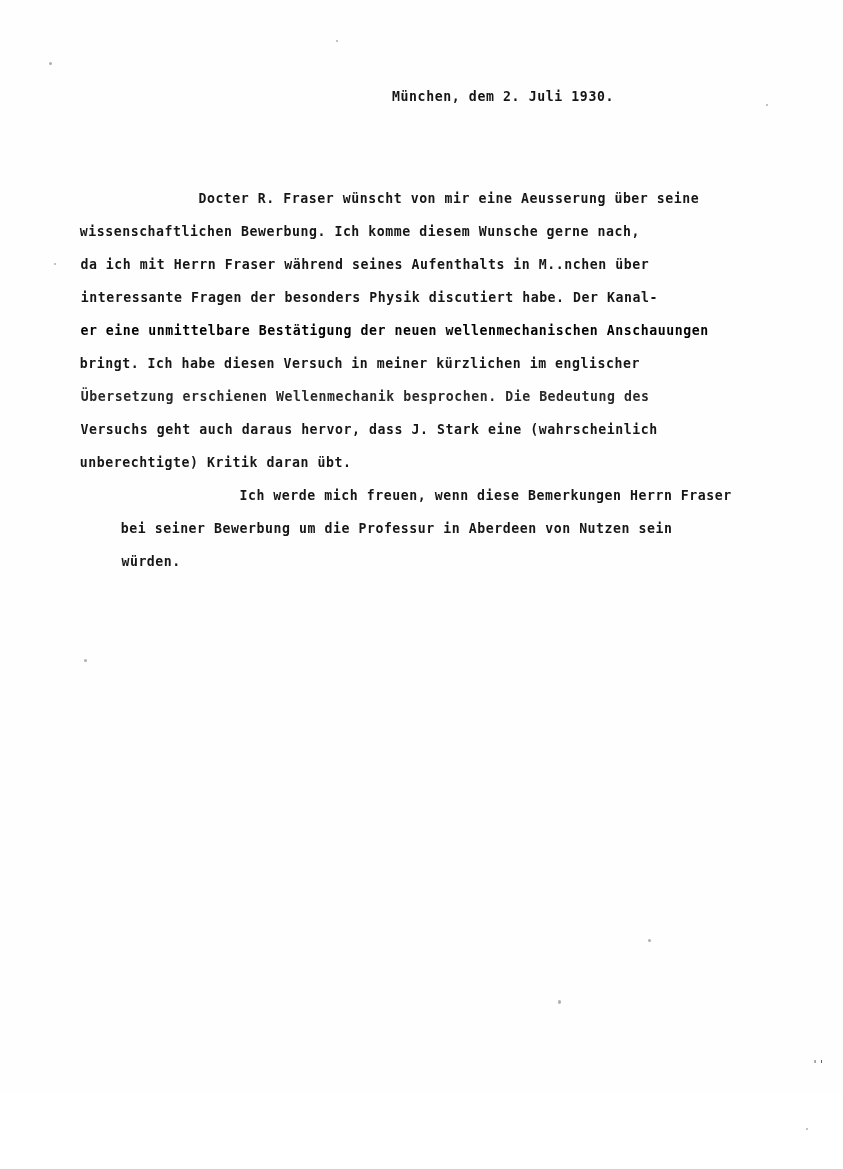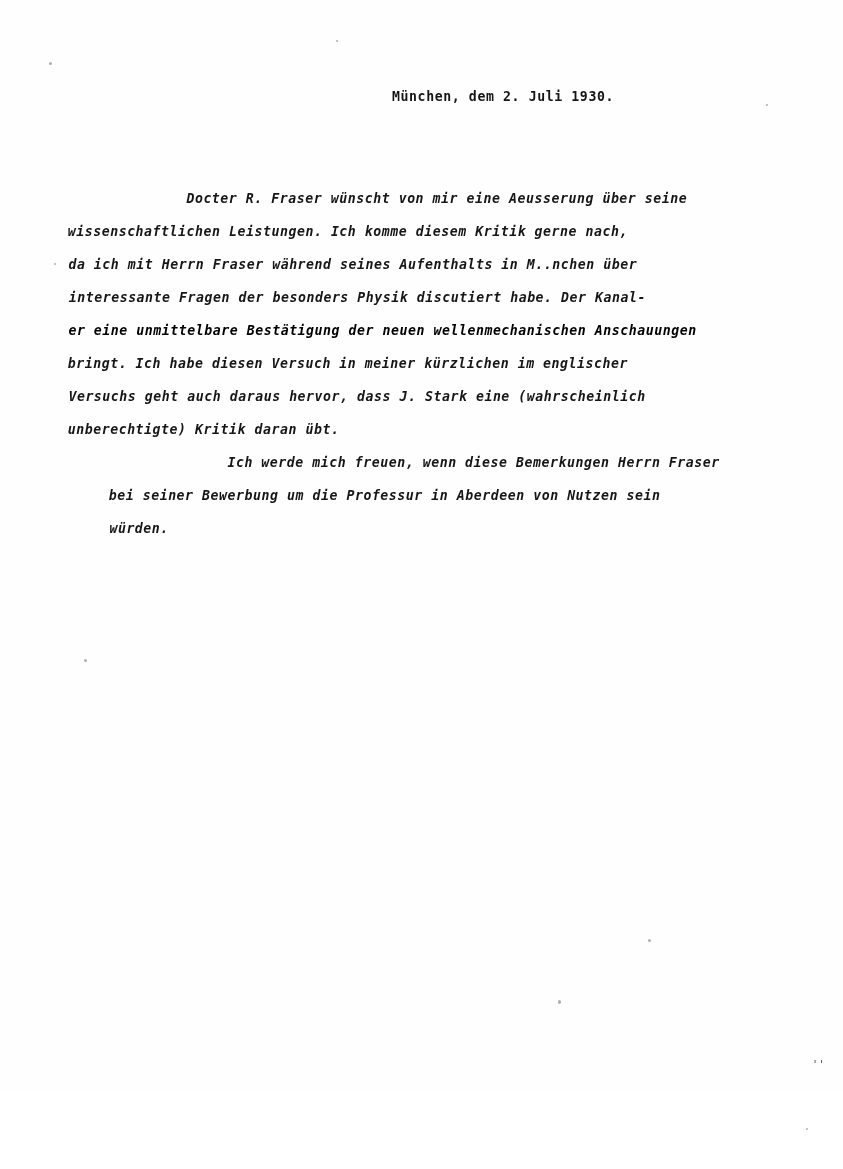--- a/index.html
+++ b/index.html
@@ -32,24 +32,23 @@
     left: 392px;
     top: 89px;
     font-size: 13.2px;
     letter-spacing: 0.6px;
     white-space: pre;
     font-weight: 600;
     color: #151515;
   }
   .body-block {
     position: absolute;
-    left: 68px;
+    left: 80px;
     top: 182px;
     width: 760px;
-    font-style: italic;
   }
   .para {
     margin: 0 0 0 0;
   }
   .line {
     font-size: 13.2px;
     line-height: 33px;
     letter-spacing: 0.55px;
     white-space: pre;
     font-weight: 600;
@@ -90,25 +89,26 @@
   <div class="speck" style="left:648px; top:939px; width:3px; height:3px;"></div>
   <div class="speck" style="left:558px; top:1000px;width:3px; height:4px;"></div>
   <div class="speck" style="left:806px; top:1128px;width:2px; height:2px;"></div>
 
   <div class="datemark">München, dem 2. Juli 1930.</div>
 
   <div class="body-block">
 
     <div class="para">
       <div class="line indent j1">Docter R. Fraser wünscht von mir eine Aeusserung über seine</div>
-      <div class="line j2">wissenschaftlichen Leistungen. Ich komme diesem Kritik gerne nach,</div>
+      <div class="line j2">wissenschaftlichen Bewerbung. Ich komme diesem Wunsche gerne nach,</div>
       <div class="line j1">da ich mit Herrn Fraser während seines Aufenthalts in M..nchen über</div>
       <div class="line j3">interessante Fragen der besonders Physik discutiert habe. Der Kanal-</div>
       <div class="line j1 lighter">er eine unmittelbare Bestätigung der neuen wellenmechanischen Anschauungen</div>
       <div class="line j2">bringt. Ich habe diesen Versuch in meiner kürzlichen im englischer</div>
+      <div class="line j3 faded">Übersetzung erschienen Wellenmechanik besprochen. Die Bedeutung des</div>
       <div class="line j1">Versuchs geht auch daraus hervor, dass J. Stark eine (wahrscheinlich</div>
       <div class="line j2">unberechtigte) Kritik daran übt.</div>
     </div>
 
     <div class="para para2">
       <div class="line indent j1">Ich werde mich freuen, wenn diese Bemerkungen Herrn Fraser</div>
       <div class="line j2">bei seiner Bewerbung um die Professur in Aberdeen von Nutzen sein</div>
       <div class="line j1">würden.</div>
     </div>
 

